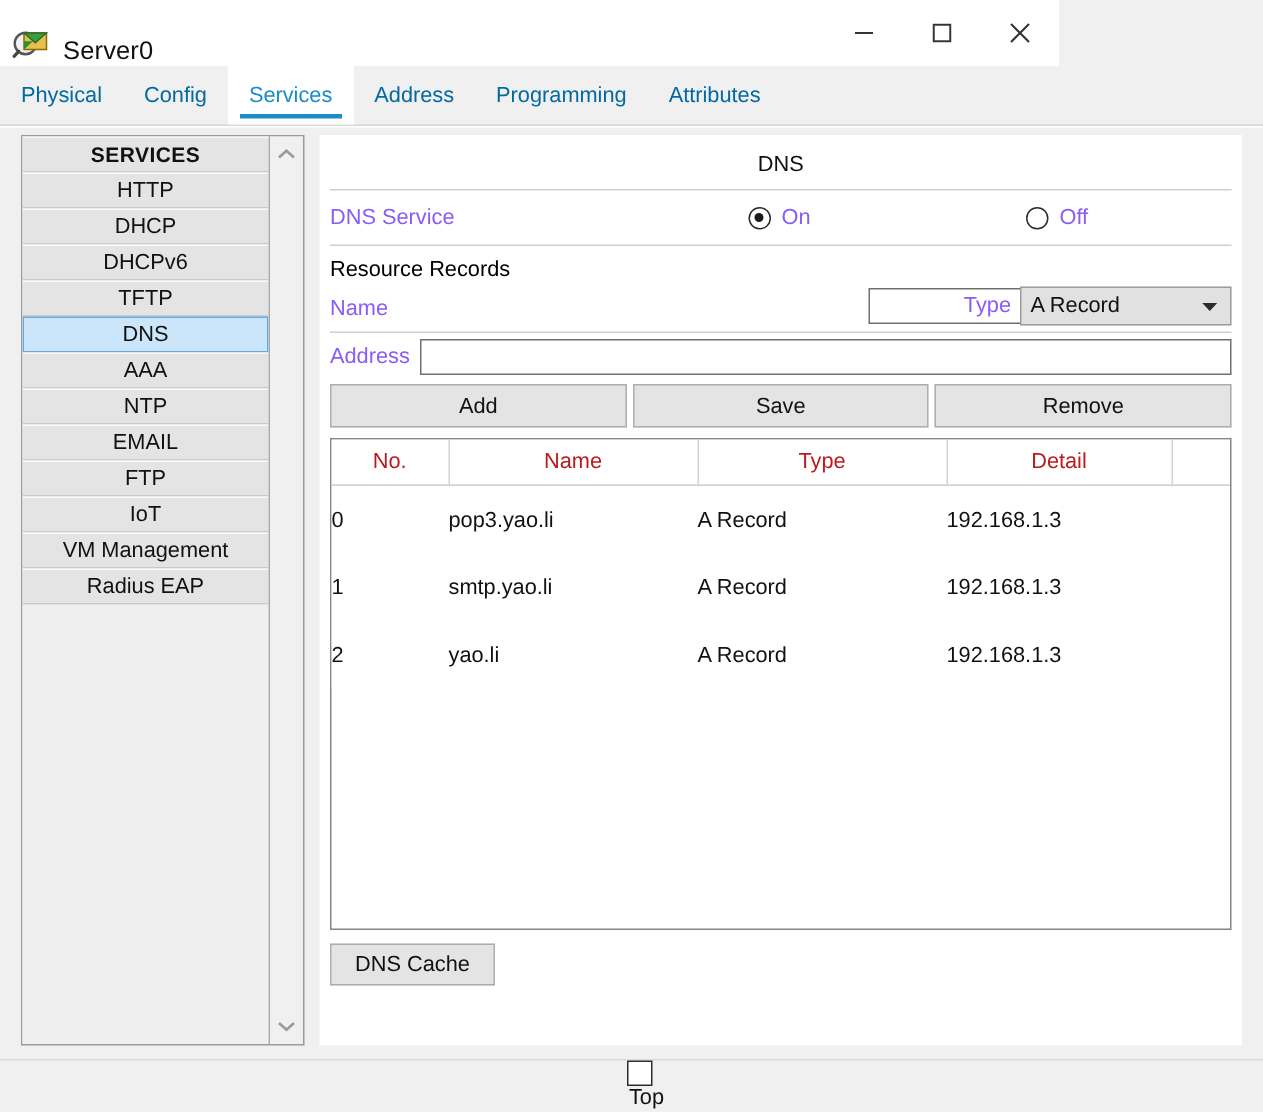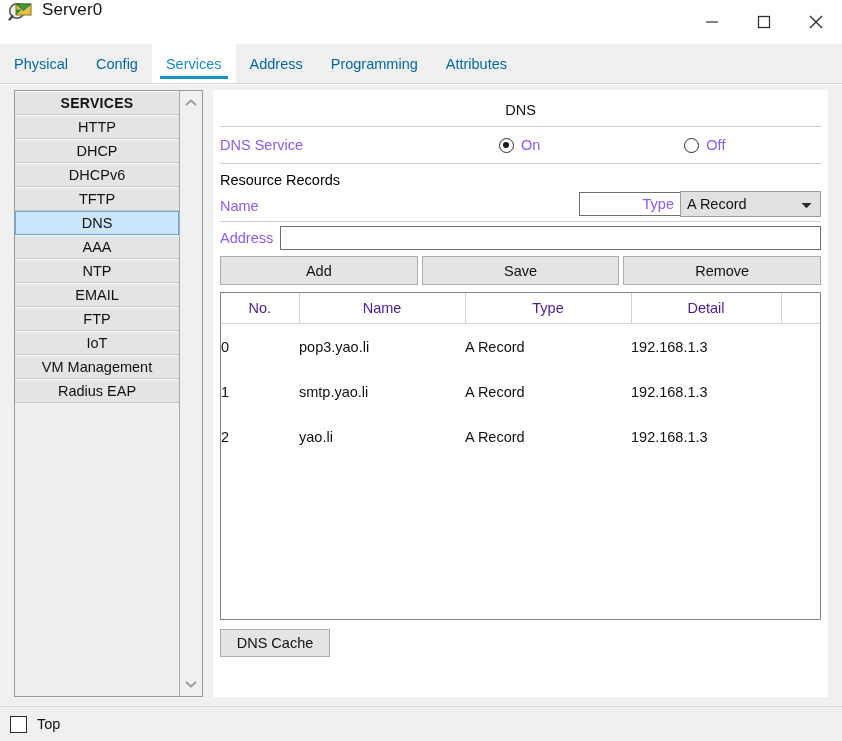--- a/index.html
+++ b/index.html
@@ -14,24 +14,24 @@
     font-size: 14px;
     color: #000;
     overflow: hidden;
     position: relative;
   }
 
   
   .titlebar {
     position: absolute;
     left: 0; top: 0;
-    width: 842px; height: 44px;
-    background: #ffffff;
-    display: flex;
-    align-items: flex-start;
+    width: 706px; height: 44px;
+    background: #ffffff;
+    display: flex;
+    align-items: flex-end;
   }
   .app-icon {
     margin-left: 8px;
     width: 26px; height: 26px;
     position: relative;
     flex: 0 0 auto;
   }
   .title-text {
     margin-left: 8px;
     font-size: 17px;
@@ -300,21 +300,21 @@
   }
   table.records {
     width: 100%;
     border-collapse: collapse;
     table-layout: fixed;
   }
   table.records th {
     font-weight: normal;
     font-size: 14.5px;
     height: 28px;
-    color: #4c1d95;
+    color: #b91c1c;
     border-bottom: 1px solid #d3d3d3;
     border-right: 1px solid #d3d3d3;
     background: #ffffff;
     text-align: center;
   }
   table.records th:last-child { border-right: none; }
   table.records td {
     font-size: 14.5px;
     height: 45px;
     color: #111;
@@ -348,20 +348,21 @@
   .footer {
     position: absolute;
     left: 0; top: 706px;
     width: 842px; height: 35px;
     background: #f0f0f0;
     border-top: 1px solid #d9d9d9;
     display: flex;
     align-items: center;
     padding-left: 10px;
     box-sizing: border-box;
+    flex-direction: column;
   }
   .checkbox {
     width: 17px; height: 17px;
     border: 1.5px solid #2b2b2b;
     background: #ffffff;
     box-sizing: border-box;
   }
   .footer-label {
     margin-left: 10px;
     font-size: 14.5px;

